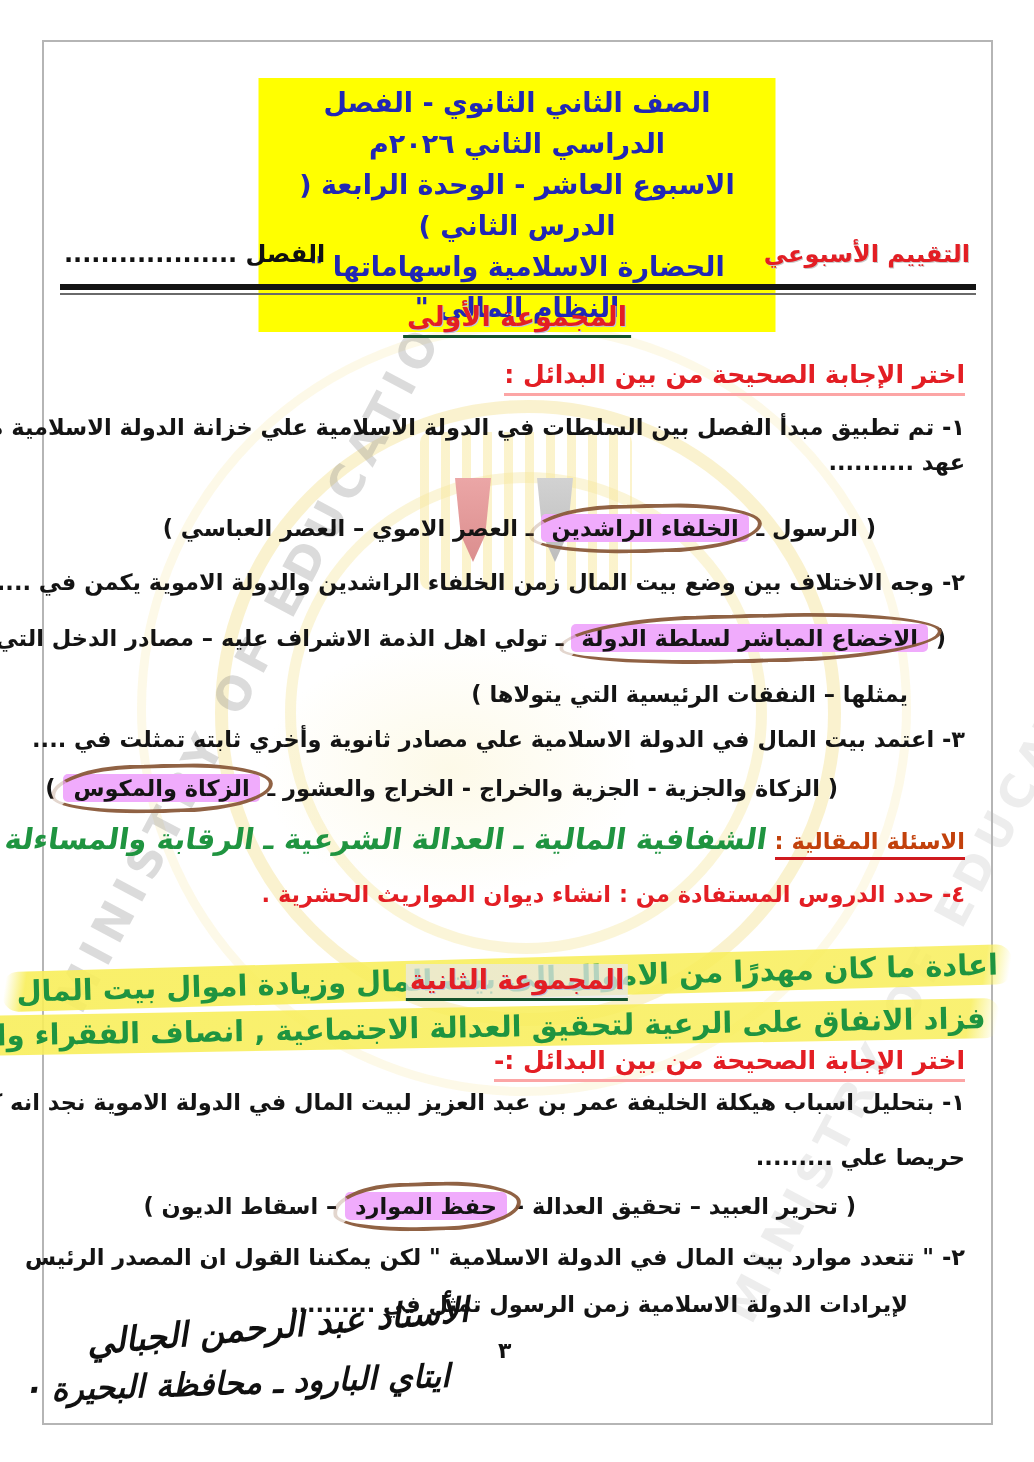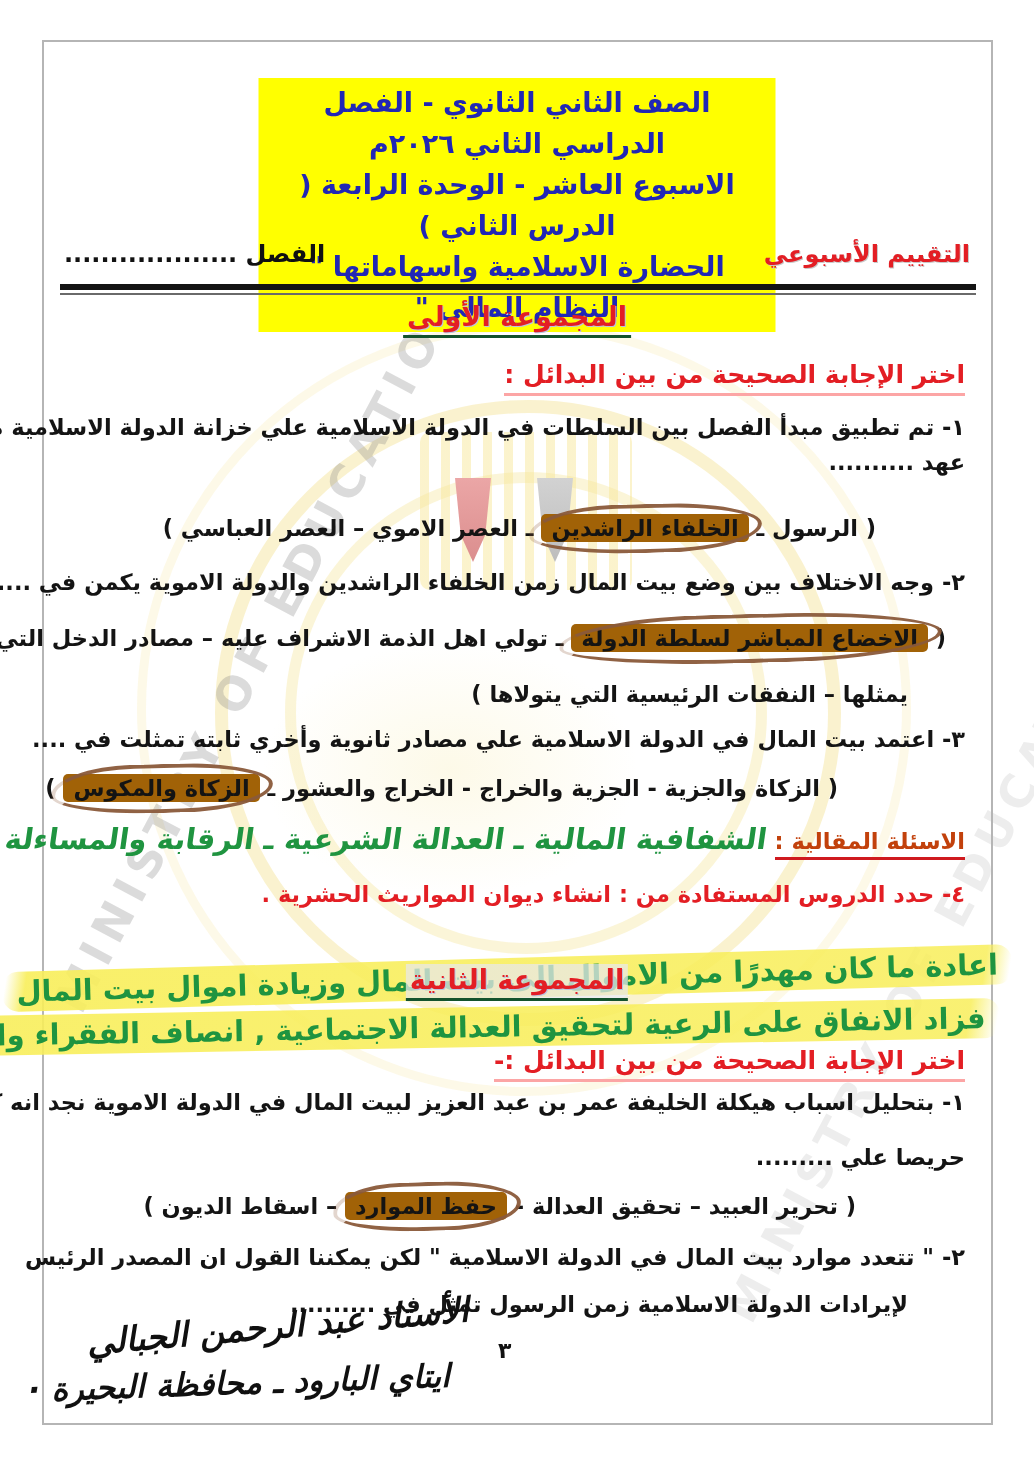--- a/index.html
+++ b/index.html
@@ -64,21 +64,21 @@
   .q4{top:881px;right:69px;color:#e31e24;}
   .q5{top:923px;right:69px;color:#e31e24;}
   .g2q1l1{top:1089px;right:69px;}
   .g2q1l2{top:1144px;right:69px;}
   .g2q1ch{top:1192px;right:178px;}
   .g2q2l1{top:1244px;right:69px;}
   .g2q2l2{top:1291px;right:126px;}
 
   .red-label{color:#c2410c;font-weight:bold;border-bottom:3px solid #cf1a1f;padding-bottom:3px;}
 
-  .answer{position:relative;display:inline-block;background:#a16207;padding:1px 10px;border-radius:5px;}
+  .answer{position:relative;display:inline-block;background:#f0abfc;padding:1px 10px;border-radius:5px;}
   .answer::after{content:'';position:absolute;left:-12px;right:-14px;top:-10px;bottom:-11px;
     border:4px solid rgba(139,90,58,.95);border-left-color:rgba(139,90,58,.25);
     border-radius:46% 54% 50% 58% / 72% 56% 66% 48%;transform:rotate(-1.6deg);}
 
   .hand-green{color:#1f9440;font-weight:bold;letter-spacing:1px;transform:skewX(-8deg);display:inline-block;}
   .essay-hand{font-size:29px;}
   .marker{background:linear-gradient(100deg,rgba(248,238,90,0) 0.5%,rgba(248,238,90,.9) 2.5%,rgba(248,238,90,.85) 97%,rgba(248,238,90,0) 99.5%);
     border-radius:16px;padding:3px 14px;}
   .hw1{top:947px;right:22px;font-size:29px;transform:rotate(-1.6deg);transform-origin:right;z-index:3;}
   .hw2{top:1001px;right:34px;font-size:29px;transform:rotate(-1deg);transform-origin:right;z-index:3;}

